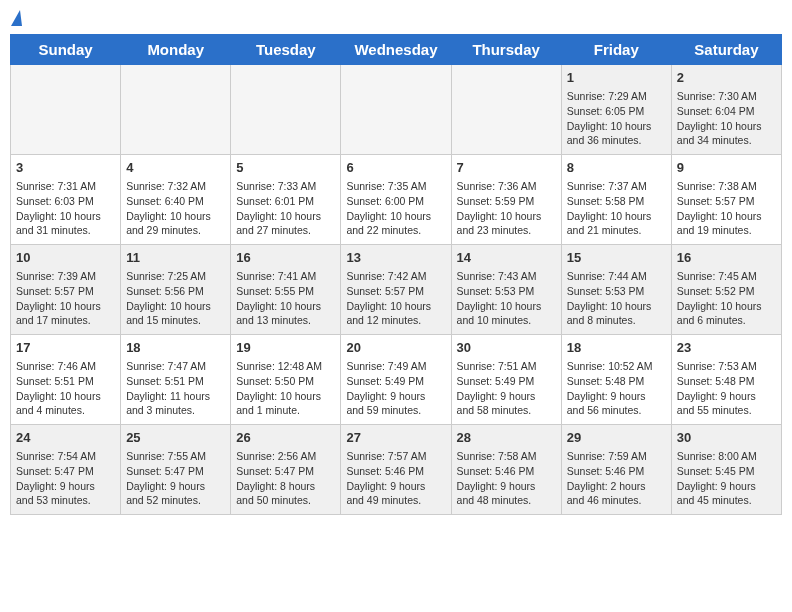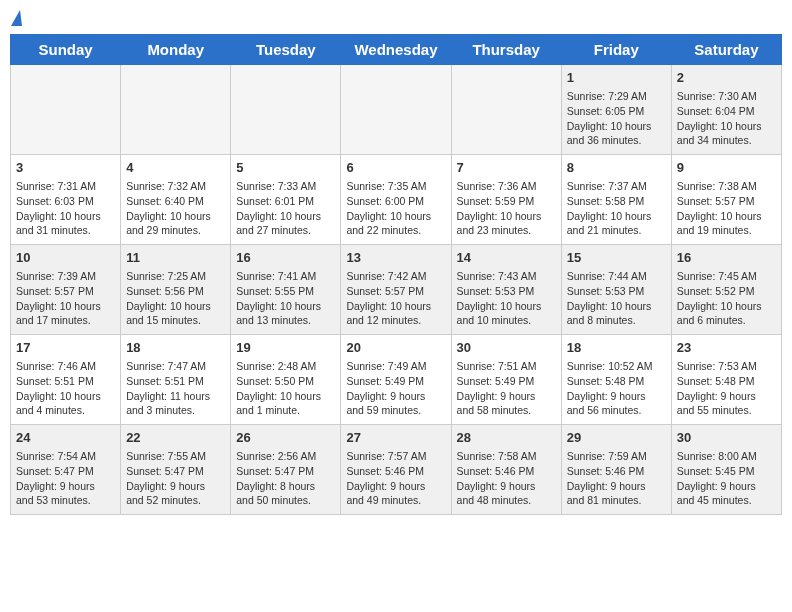--- a/index.html
+++ b/index.html
@@ -257,21 +257,21 @@
           <div class="cell-text">
             <div class="day-num">18</div>
         <div>Sunrise: 7:47 AM</div>
         <div>Sunset: 5:51 PM</div>
         <div>Daylight: 11 hours and 3 minutes.</div>
           </div>
         </td>
         <td>
           <div class="cell-text">
             <div class="day-num">19</div>
-        <div>Sunrise: 2:48 AM</div>
+        <div>Sunrise: 12:48 AM</div>
         <div>Sunset: 5:50 PM</div>
         <div>Daylight: 10 hours and 1 minute.</div>
           </div>
         </td>
         <td>
           <div class="cell-text">
             <div class="day-num">20</div>
         <div>Sunrise: 7:49 AM</div>
         <div>Sunset: 5:49 PM</div>
         <div>Daylight: 9 hours and 59 minutes.</div>
@@ -306,21 +306,21 @@
         <td class="shaded">
           <div class="cell-text">
             <div class="day-num">24</div>
         <div>Sunrise: 7:54 AM</div>
         <div>Sunset: 5:47 PM</div>
         <div>Daylight: 9 hours and 53 minutes.</div>
           </div>
         </td>
         <td class="shaded">
           <div class="cell-text">
-            <div class="day-num">22</div>
+            <div class="day-num">25</div>
         <div>Sunrise: 7:55 AM</div>
         <div>Sunset: 5:47 PM</div>
         <div>Daylight: 9 hours and 52 minutes.</div>
           </div>
         </td>
         <td class="shaded">
           <div class="cell-text">
             <div class="day-num">26</div>
         <div>Sunrise: 2:56 AM</div>
         <div>Sunset: 5:47 PM</div>
@@ -341,21 +341,21 @@
         <div>Sunrise: 7:58 AM</div>
         <div>Sunset: 5:46 PM</div>
         <div>Daylight: 9 hours and 48 minutes.</div>
           </div>
         </td>
         <td class="shaded">
           <div class="cell-text">
             <div class="day-num">29</div>
         <div>Sunrise: 7:59 AM</div>
         <div>Sunset: 5:46 PM</div>
-        <div>Daylight: 9 hours and 81 minutes.</div>
+        <div>Daylight: 2 hours and 46 minutes.</div>
           </div>
         </td>
         <td class="shaded">
           <div class="cell-text">
             <div class="day-num">30</div>
         <div>Sunrise: 8:00 AM</div>
         <div>Sunset: 5:45 PM</div>
         <div>Daylight: 9 hours and 45 minutes.</div>
           </div>
         </td>

